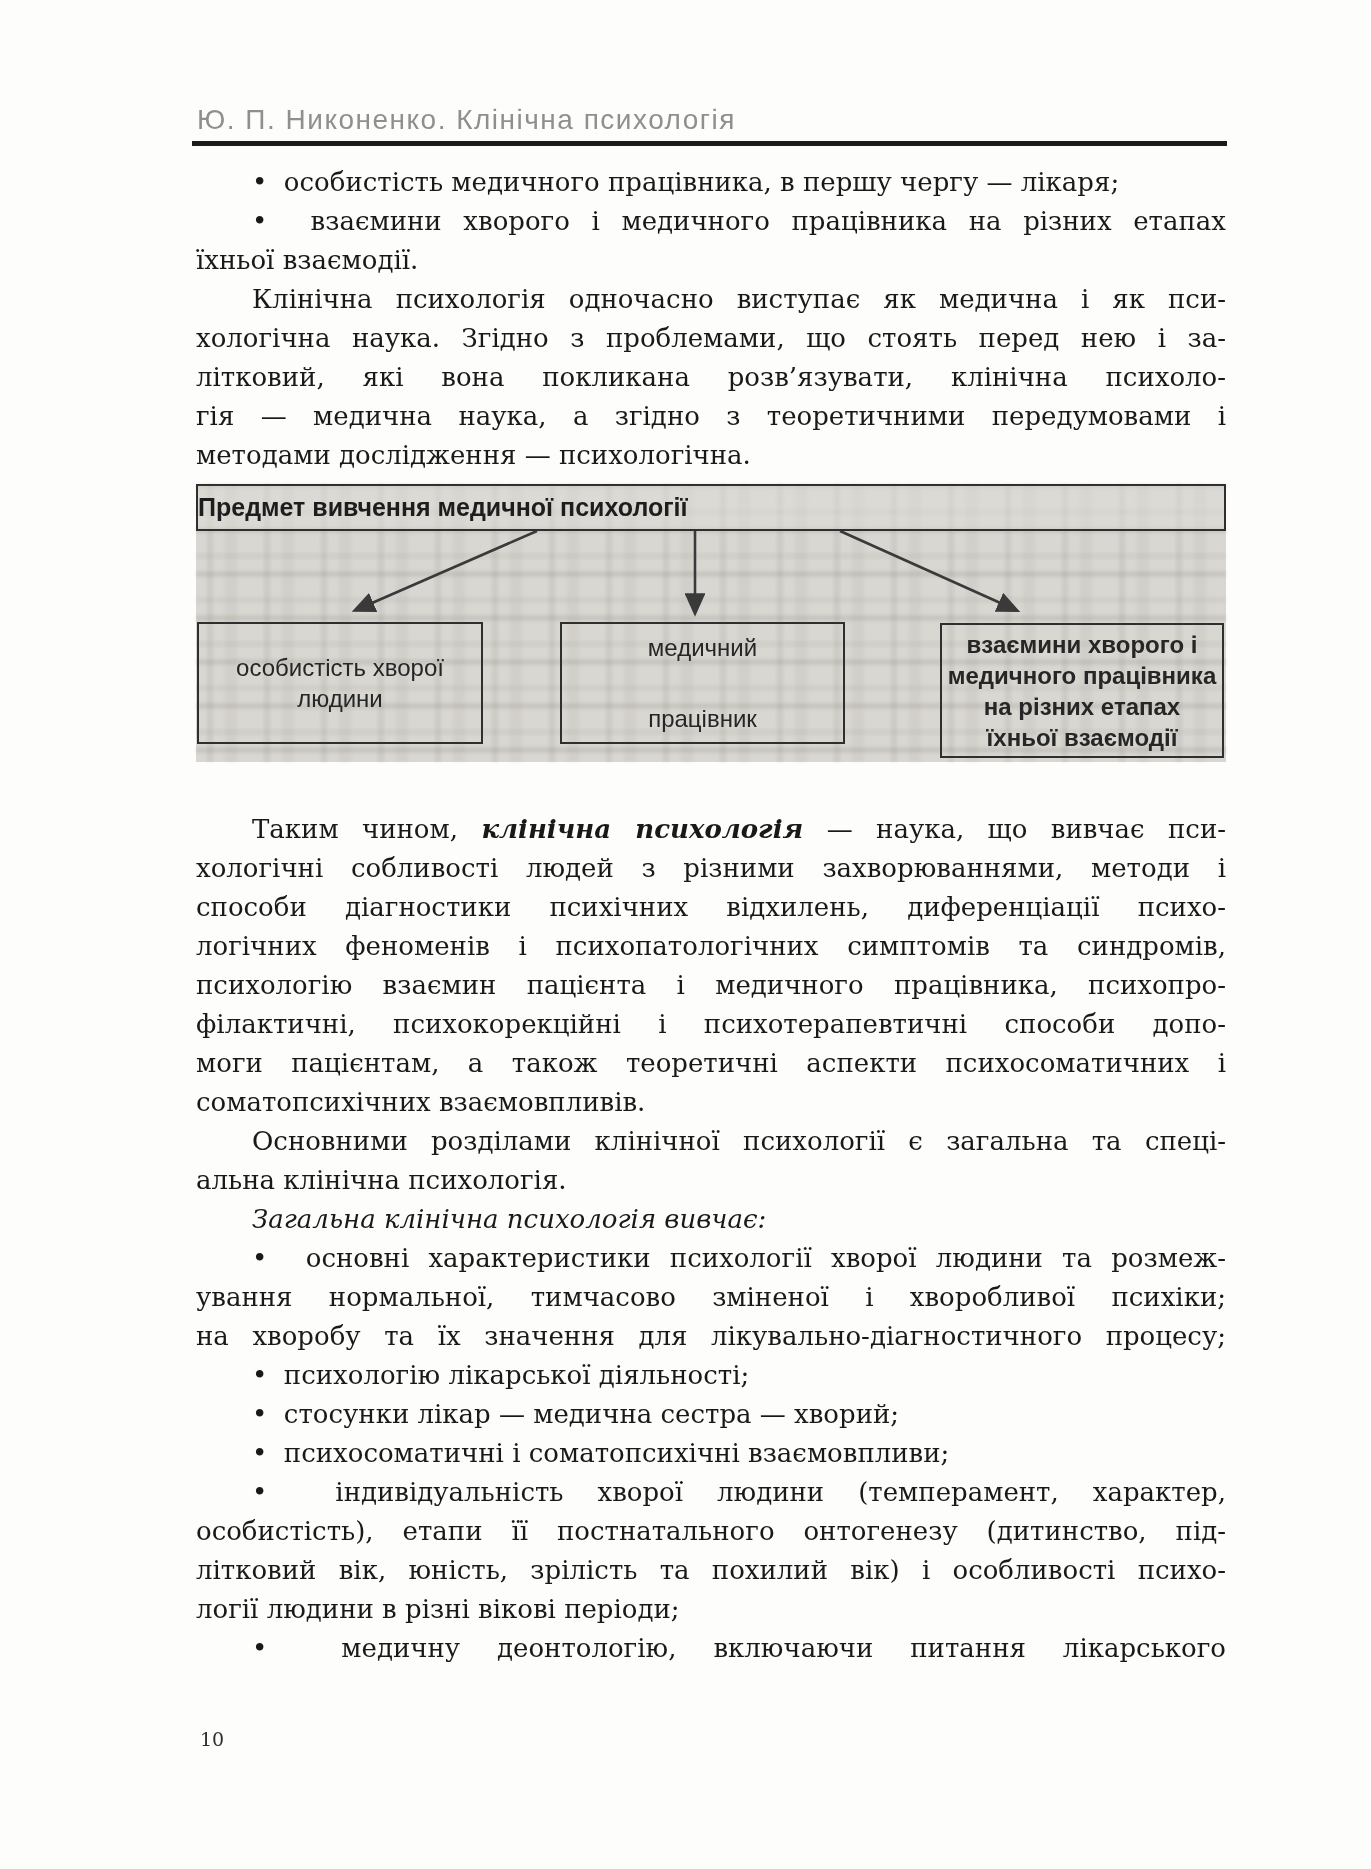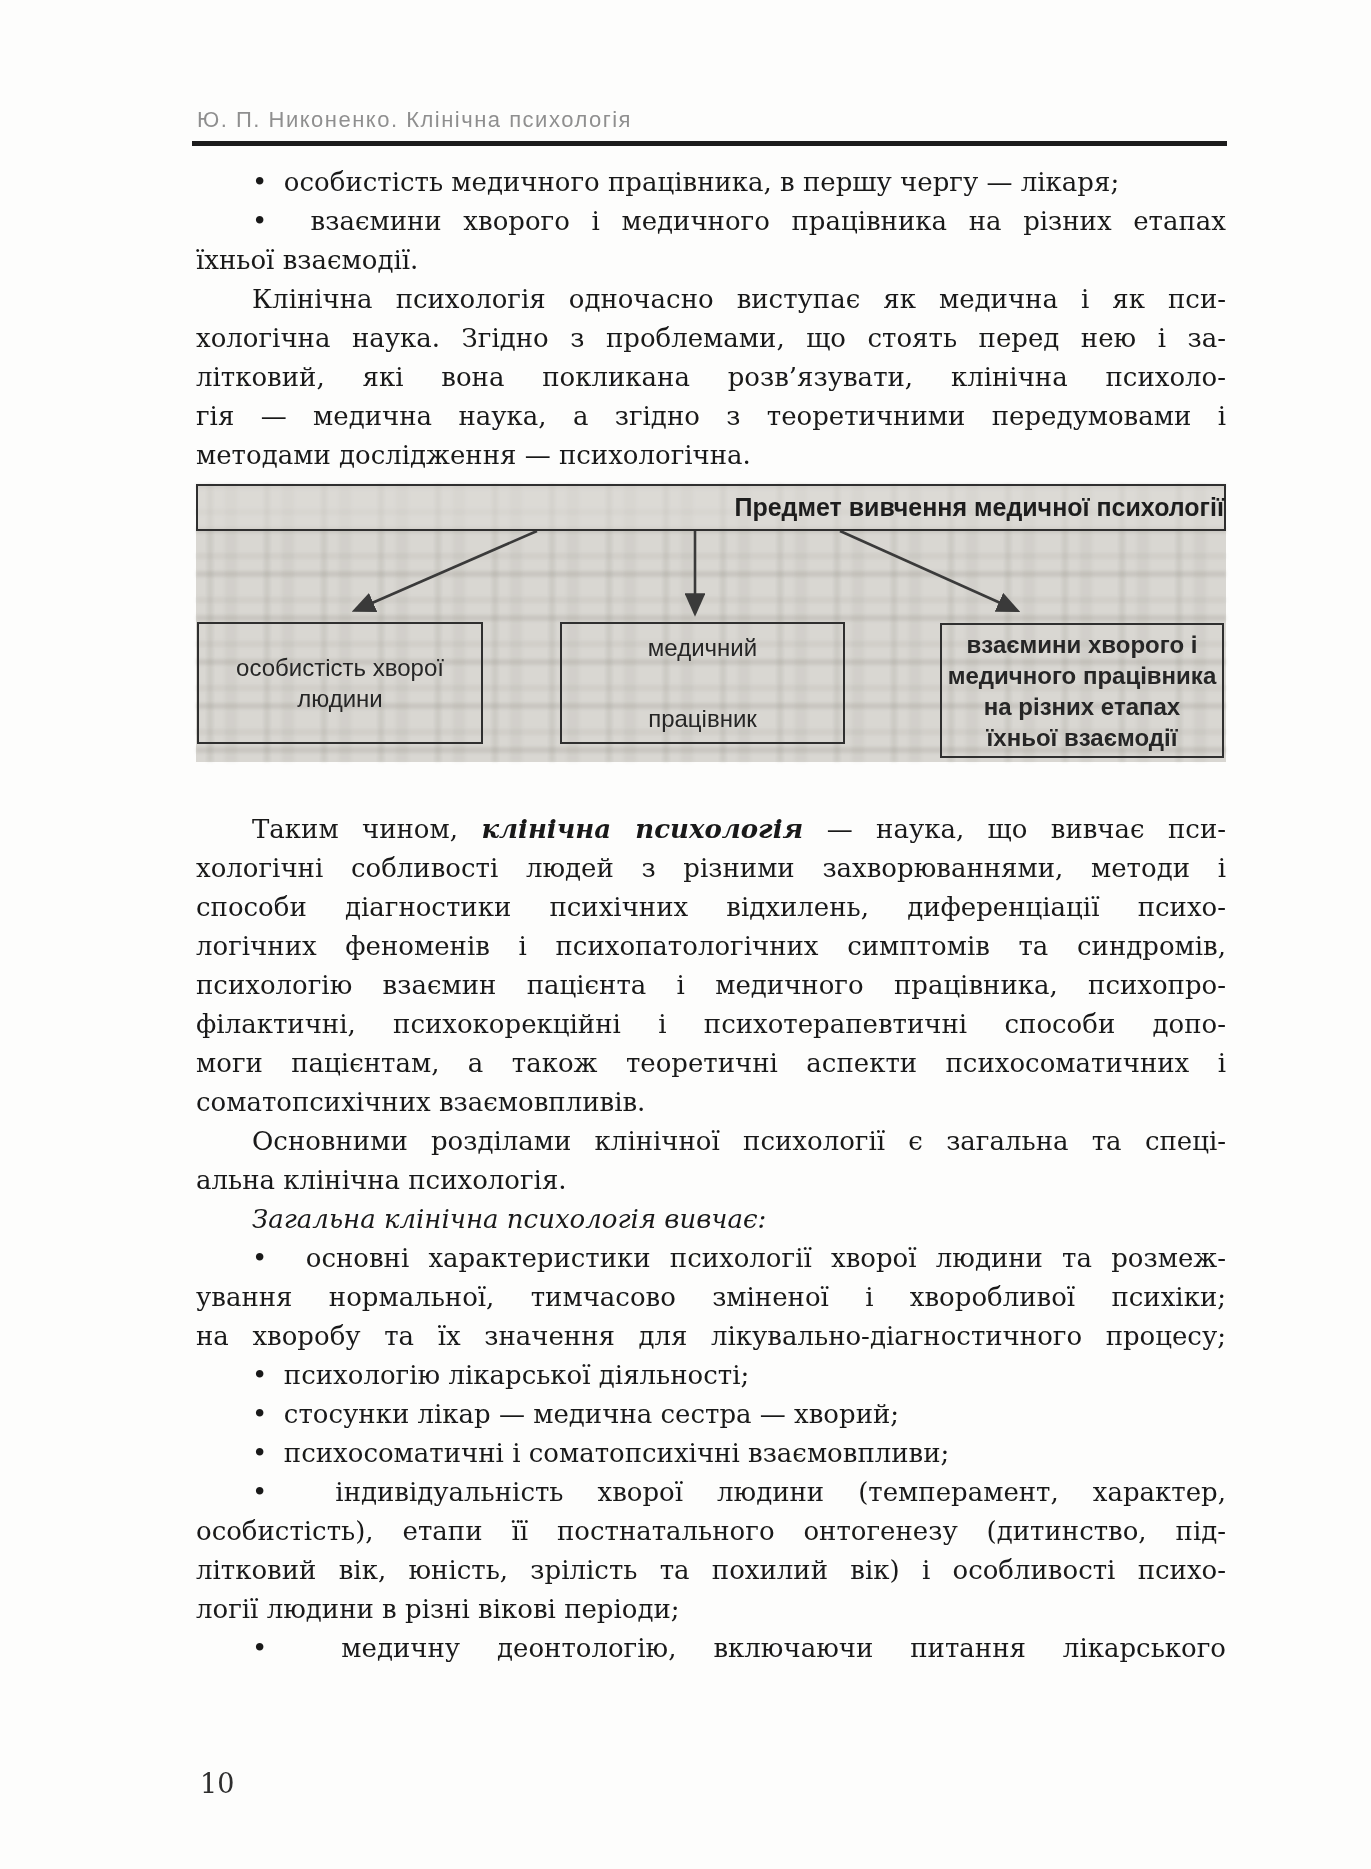--- a/index.html
+++ b/index.html
@@ -7,21 +7,21 @@
     position:relative;
     width:1371px;height:1869px;
     background:#fdfdfc;
     font-family:"DejaVu Serif", serif;
     color:#191919;
     overflow:hidden;
   }
   .running-head{
     position:absolute;left:197px;top:108px;
     font-family:"Liberation Sans", sans-serif;
-    font-size:22px;line-height:24px;
+    font-size:28px;line-height:24px;
     color:#8f8f8f;letter-spacing:1.5px;
     white-space:nowrap;
   }
   .head-rule{
     position:absolute;left:192px;top:141px;
     width:1035px;height:5px;background:#1c1c1c;
   }
   .content{
     position:absolute;left:196px;top:163px;width:1030px;
     font-size:26px;line-height:39px;
@@ -44,40 +44,40 @@
   .diagram::before{ 
     content:"";position:absolute;inset:0;pointer-events:none;
     background-image:
       repeating-linear-gradient(0deg, transparent 0 9px, rgba(122,118,108,0.16) 9px 15px, transparent 15px 27px, rgba(130,126,116,0.09) 27px 33px, transparent 33px 44px),
       repeating-linear-gradient(90deg, transparent 0 11px, rgba(118,114,104,0.12) 11px 17px, transparent 17px 29px, rgba(118,114,104,0.07) 29px 41px, transparent 41px 57px);
     filter:blur(1.4px);
   }
   .d-title{
     position:absolute;left:0;top:0;width:1026px;height:43px;
     border:2px solid #2f2f2f;
-    display:flex;align-items:center;justify-content:flex-end;
+    display:flex;align-items:center;justify-content:flex-start;
     font-family:"Liberation Sans", sans-serif;
     font-weight:bold;font-size:25px;color:#1d1d1d;
     background:rgba(224,222,217,0.45);
   }
   .d-box{
     position:absolute;
     border:2px solid #2f2f2f;
     display:flex;flex-direction:column;align-items:center;justify-content:center;
     font-family:"Liberation Sans", sans-serif;
     font-size:24px;line-height:31px;color:#262626;
     text-align:center;
   }
   .d-box-1{left:1px;top:138px;width:282px;height:118px;}
   .d-box-2{left:364px;top:138px;width:281px;height:118px;gap:40px;}
   .d-box-3{left:744px;top:139px;width:280px;height:131px;font-weight:bold;}
   .d-arrows{position:absolute;left:0;top:0;width:1030px;height:278px;pointer-events:none;}
   .page-number{
-    position:absolute;left:200px;top:1768px;
-    font-size:27px;color:#2e2e2e;
+    position:absolute;left:200px;top:1728px;
+    font-size:19px;color:#2e2e2e;
   }
 </style>
 </head>
 <body>
 
 <div class="page">
 
   <div class="running-head">Ю. П. Никоненко. Клінічна психологія</div>
   <div class="head-rule"></div>
 

